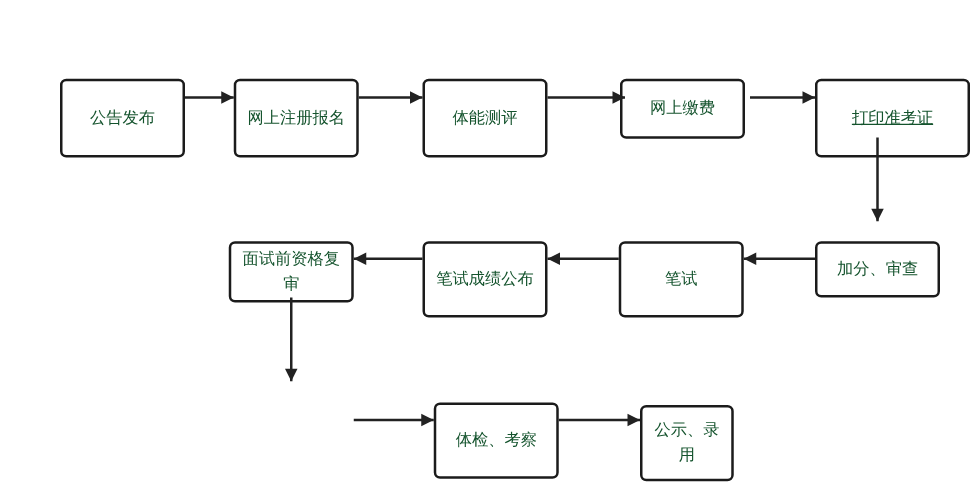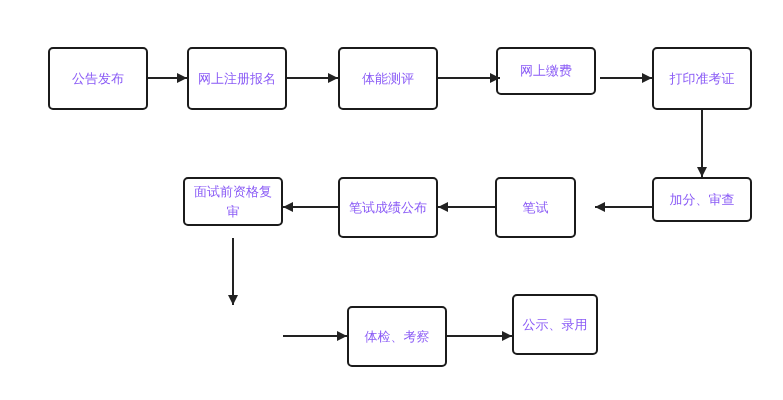--- a/index.html
+++ b/index.html
@@ -20,22 +20,23 @@
     box-sizing: border-box;
     border: 2px solid #1b1b1b;
     border-radius: 5px;
     background: #ffffff;
     display: flex;
     align-items: center;
     justify-content: center;
     text-align: center;
     font-size: 13px;
     line-height: 20px;
-    color: #8b5cf6;
+    color: #14532d;
     padding: 3px 5px;
+    margin-top: 16px;
   }
   .arrow {
     position: absolute;
     background: #222222;
   }
   .arrow-h { height: 2px; }
   .arrow-v { width: 2px; }
   
   .head-r::after {
     content: "";
@@ -72,29 +73,29 @@
 </style>
 </head>
 <body>
 
 <div class="canvas">
 
   <div class="node" style="left:48px;  top:47px; width:100px; height:63px;">公告发布</div>
   <div class="node" style="left:187px; top:47px; width:100px; height:63px;">网上注册报名</div>
   <div class="node" style="left:338px; top:47px; width:100px; height:63px;">体能测评</div>
   <div class="node" style="left:496px; top:47px; width:100px; height:48px;">网上缴费</div>
-  <div class="node" style="left:652px; top:47px; width:100px; height:63px;">打印准考证</div>
+  <div class="node" style="left:652px; top:47px; width:124px; height:63px;text-decoration:underline;">打印准考证</div>
 
   <div class="node" style="left:652px; top:177px; width:100px; height:45px;">加分、审查</div>
-  <div class="node" style="left:495px; top:177px; width:81px; height:61px;">笔试</div>
+  <div class="node" style="left:495px; top:177px; width:100px; height:61px;">笔试</div>
   <div class="node" style="left:338px; top:177px; width:100px; height:61px;">笔试成绩公布</div>
   <div class="node" style="left:183px; top:177px; width:100px; height:49px;">面试前资格复审</div>
 
   <div class="node" style="left:347px; top:306px; width:100px; height:61px;">体检、考察</div>
-  <div class="node" style="left:512px; top:294px; width:86px; height:61px;">公示、录用</div>
+  <div class="node" style="left:512px; top:308px; width:75px; height:61px;">公示、录用</div>
 
   <div class="arrow arrow-h head-r" style="left:148px; top:77px; width:39px;"></div>
   <div class="arrow arrow-h head-r" style="left:287px; top:77px; width:51px;"></div>
   <div class="arrow arrow-h head-r" style="left:438px; top:77px; width:62px;"></div>
   <div class="arrow arrow-h head-r" style="left:600px; top:77px; width:52px;"></div>
   <div class="arrow arrow-v head-d" style="left:701px; top:110px; height:67px;"></div>
   <div class="arrow arrow-h head-l" style="left:595px; top:206px; width:57px;"></div>
   <div class="arrow arrow-h head-l" style="left:438px; top:206px; width:57px;"></div>
   <div class="arrow arrow-h head-l" style="left:283px; top:206px; width:55px;"></div>
   <div class="arrow arrow-v head-d" style="left:232px; top:238px; height:67px;"></div>

